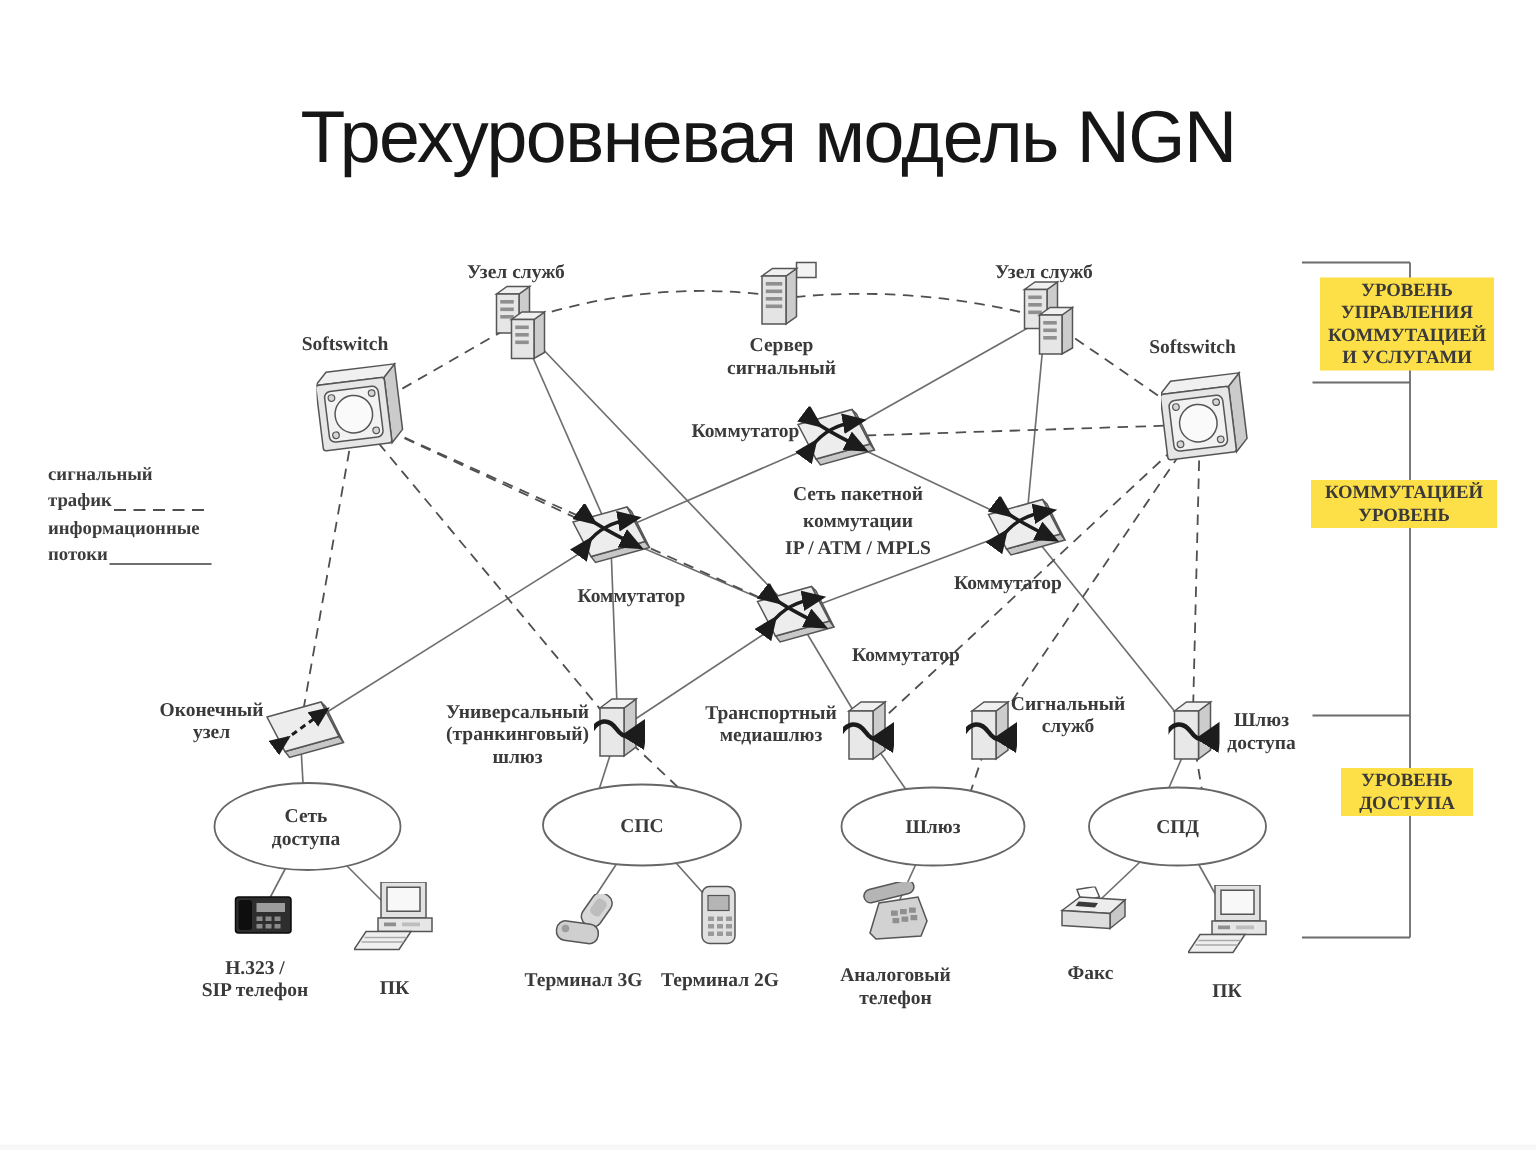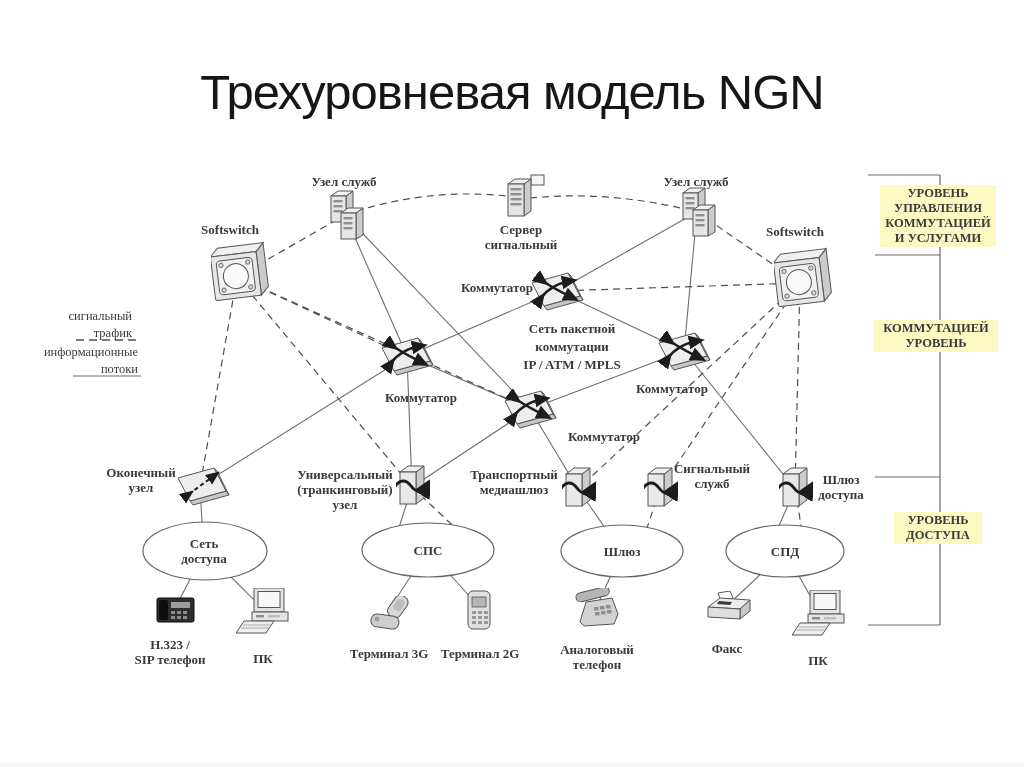--- a/index.html
+++ b/index.html
@@ -5,22 +5,22 @@
   html,body{margin:0;padding:0;background:#fff;}
   .stage{position:relative;width:1024px;height:767px;background:#fff;overflow:hidden;
          font-family:"Liberation Serif","DejaVu Serif",serif;color:#333;}
   .title{position:absolute;left:0;right:0;top:64px;text-align:center;
          font-family:"Liberation Sans","DejaVu Sans",sans-serif;
          font-size:49px;font-weight:500;color:#161616;letter-spacing:-1px;}
   svg.canvas{position:absolute;left:0;top:0;}
   .lbl{position:absolute;transform:translate(-50%,-50%);text-align:center;
        font-size:13px;font-weight:700;line-height:15px;color:#3a3a3a;white-space:nowrap;}
   .wrap{white-space:normal;}
-  .lvl{background:#fef9c3;padding:1px 2px;font-size:12.5px;line-height:15px;}
-  .legend{position:absolute;text-align:right;transform:none;font-weight:400;
+  .lvl{background:#fde047;padding:1px 2px;font-size:12.5px;line-height:15px;}
+  .legend{position:absolute;text-align:left;transform:none;font-weight:700;
           font-size:12.5px;line-height:17px;color:#3c3c3c;white-space:normal;}
   .pkt span{display:block;}
   .bottom-strip{position:absolute;left:0;right:0;bottom:0;height:4px;background:#f7f7f7;}
 </style>
 </head>
 <body>
 
 <div class="stage">
 
   <div class="title">Трехуровневая модель NGN</div>
@@ -258,21 +258,21 @@
   <div class="lbl" style="left:672px;top:388px">Коммутатор</div>
   <div class="lbl" style="left:604px;top:436px">Коммутатор</div>
 
   <div class="lbl pkt" style="left:572px;top:347px;line-height:18px">
     <span>Сеть пакетной</span>
     <span>коммутации</span>
     <span>IP / ATM / MPLS</span>
   </div>
 
   <div class="lbl wrap" style="left:141px;top:480px;width:80px">Оконечный узел</div>
-  <div class="lbl wrap" style="left:345px;top:489px;width:112px">Универсальный (транкинговый) узел</div>
+  <div class="lbl wrap" style="left:345px;top:489px;width:112px">Универсальный (транкинговый) шлюз</div>
   <div class="lbl wrap" style="left:514px;top:482px;width:100px">Транспортный медиашлюз</div>
   <div class="lbl wrap" style="left:712px;top:476px;width:84px">Сигнальный служб</div>
   <div class="lbl wrap" style="left:841px;top:487px;width:62px">Шлюз доступа</div>
 
   <div class="lbl wrap" style="left:204px;top:551px;width:58px">Сеть доступа</div>
   <div class="lbl" style="left:428px;top:550px">СПС</div>
   <div class="lbl" style="left:622px;top:551px">Шлюз</div>
   <div class="lbl" style="left:785px;top:551px">СПД</div>
 
   <div class="lbl pkt" style="left:170px;top:652px">

